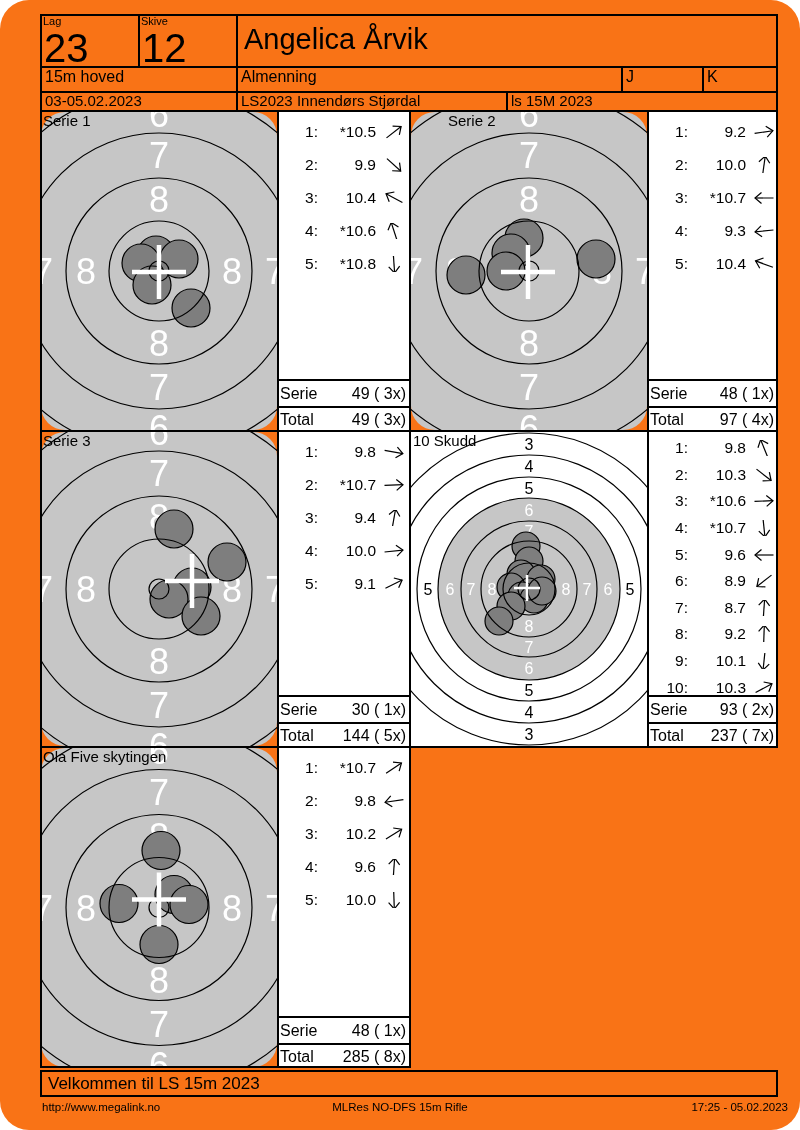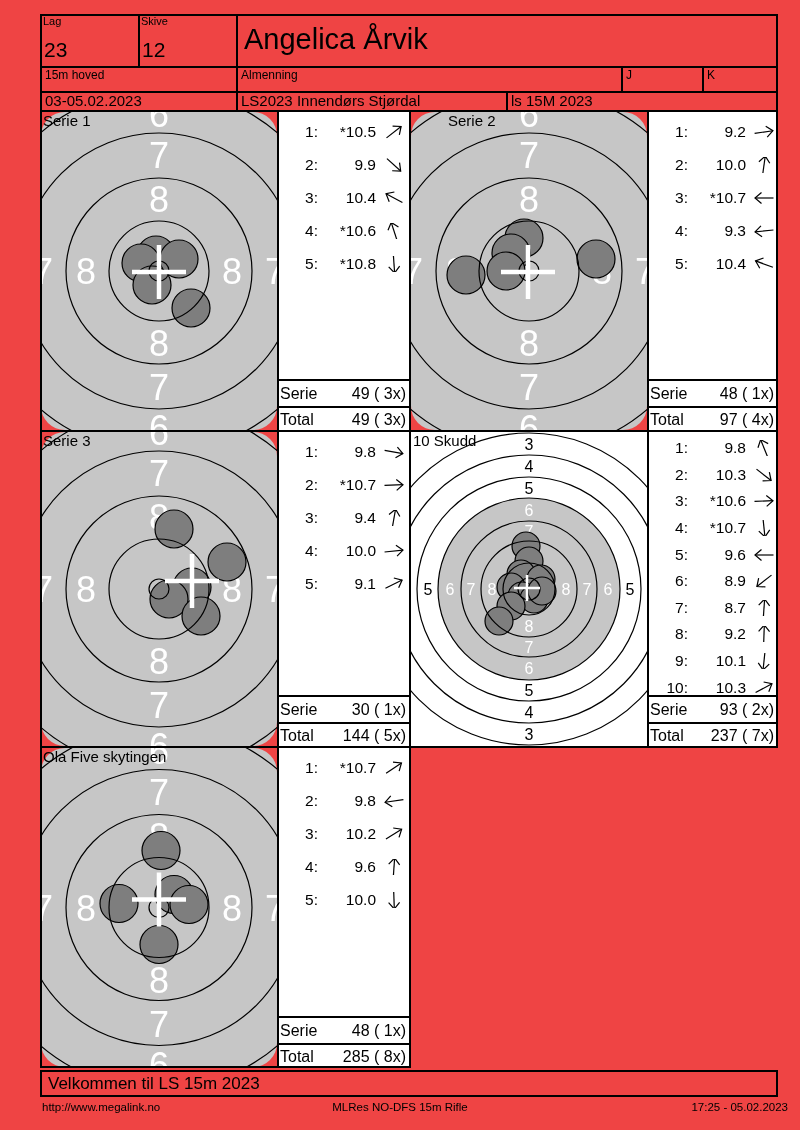--- a/index.html
+++ b/index.html
@@ -1,25 +1,25 @@
 <!DOCTYPE html>
 <html><head>
 <meta charset="utf-8">
 <style>
   html,body{margin:0;padding:0;background:#fff;}
-  .page{position:relative;width:800px;height:1130px;background:#ef4444;overflow:hidden;
-        font-family:"Liberation Sans",sans-serif;color:#000;}
+  .page{position:relative;width:800px;height:1130px;background:#f97316;overflow:hidden;
+        font-family:"Liberation Sans",sans-serif;color:#000;border-radius:29px;}
   .abs{position:absolute;box-sizing:border-box;}
   .line{position:absolute;background:#000;z-index:5;}
   svg text{font-family:"Liberation Sans","DejaVu Sans",sans-serif;}
   
   .small-lbl{position:absolute;top:1px;left:3px;font-size:11px;}
-  .big-val{position:absolute;top:24px;left:4px;font-size:21px;}
+  .big-val{position:absolute;top:12px;left:4px;font-size:40px;}
   .name{position:absolute;top:9px;left:8px;font-size:29px;white-space:nowrap;}
-  .hrow-txt{position:absolute;top:2px;left:5px;font-size:12px;white-space:nowrap;text-align:center;}
+  .hrow-txt{position:absolute;top:2px;left:5px;font-size:16px;white-space:nowrap;text-align:center;}
   .hrow-txt3{position:absolute;top:0px;left:5px;font-size:15px;white-space:nowrap;}
   
   .tcell{position:absolute;box-sizing:border-box;overflow:hidden;}
   .ttitle{position:absolute;z-index:6;font-size:15px;padding:1px 0 0 3px;white-space:nowrap;}
   
   .scell{position:absolute;box-sizing:border-box;background:#fff;}
   .rows{position:absolute;left:0;right:0;top:4px;}
   .srow{display:flex;align-items:center;font-size:15.5px;padding-left:8px;}
   .sn{width:32px;text-align:right;}
   .sv{width:58px;text-align:right;}

